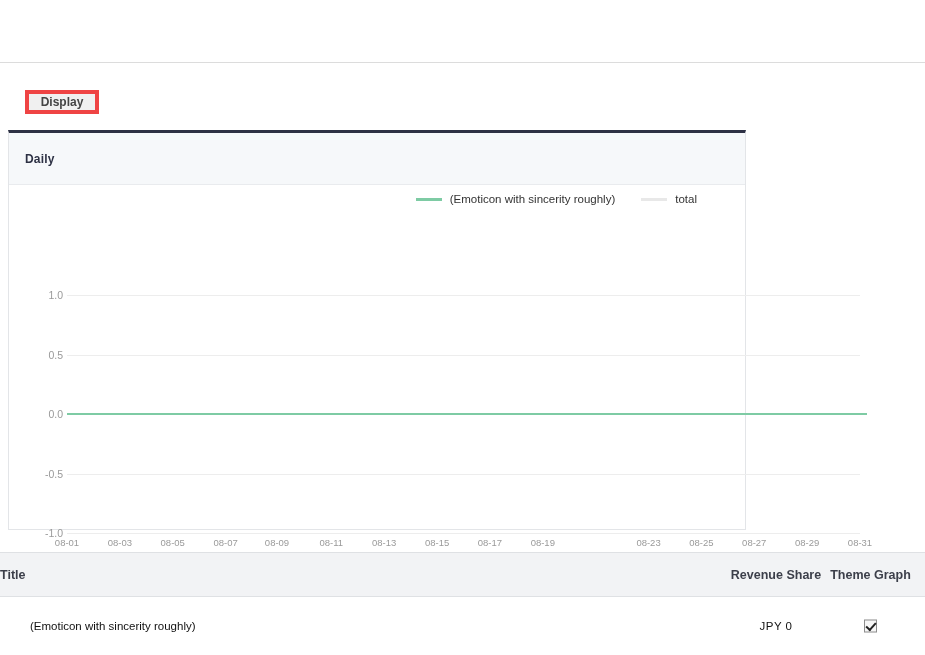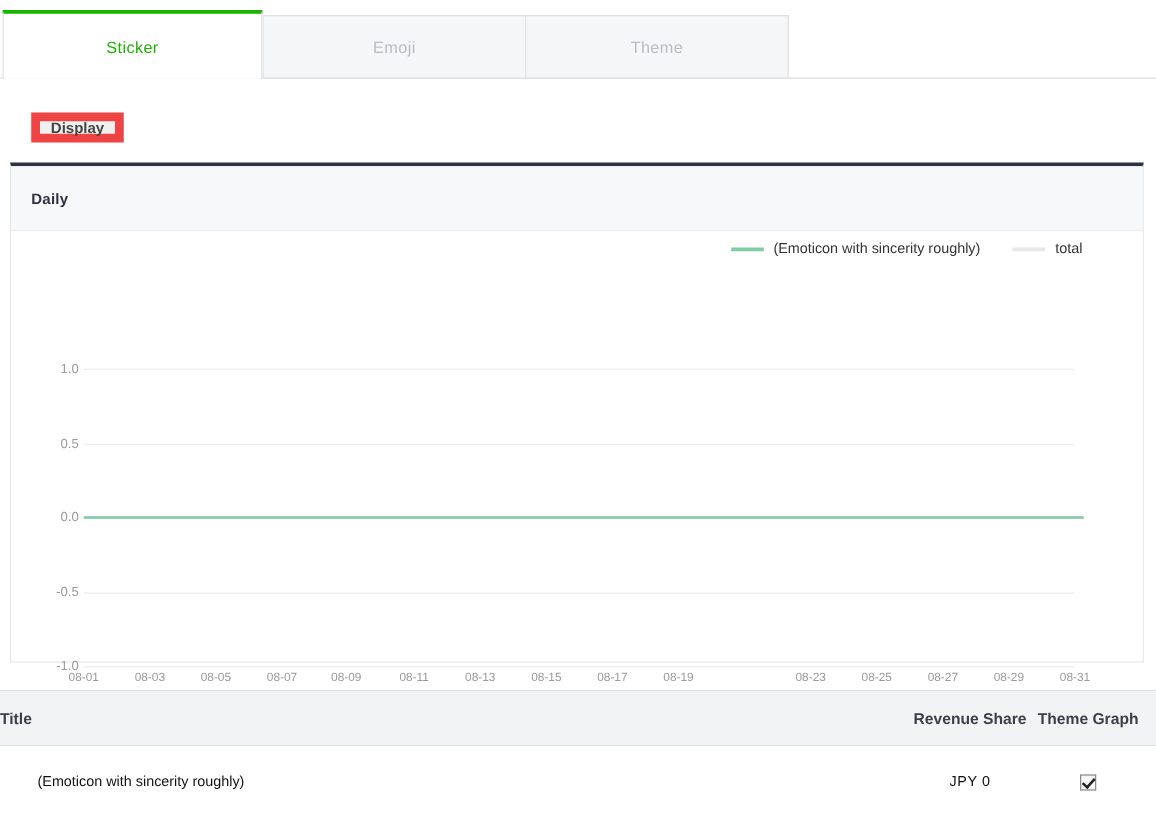--- a/index.html
+++ b/index.html
@@ -57,29 +57,29 @@
     padding-left: 5px;
   }
   .month-select .caret {
     position: absolute; right: 6px; top: 50%; transform: translateY(-50%);
     font-size: 9px; color: #333; line-height: 1;
   }
   .display-btn {
     margin-left: 17px;
     width: 74px; height: 24px;
     background: #f0f0f0;
-    border: 7px solid #ef4444;
+    border: 4px solid #ef4444;
     font-size: 12px; font-weight: bold; color: #444;
     display: flex; align-items: center; justify-content: center;
     cursor: pointer;
   }
 
   
   .panel {
-    position: absolute; left: 8px; top: 130px; width: 907px; height: 400px;
+    position: absolute; left: 8px; top: 130px; width: 738px; height: 400px;
     border: 1px solid #e3e5e8;
     border-top: 3px solid #2d3144;
     background: #ffffff;
   }
   .panel-head {
     height: 52px; background: #f6f8fa;
     border-bottom: 1px solid #e9ebee;
     display: flex; align-items: center;
     padding-left: 16px;
     font-size: 12px; font-weight: bold; color: #2d3144;
@@ -147,31 +147,20 @@
     width: 4px; height: 8px;
     border: solid #222; border-width: 0 2px 2px 0;
     transform: rotate(42deg);
   }
 </style>
 </head>
 <body>
 
 <div id="app">
 
-  <div class="tabbar">
-    <div class="tab tab-active">
-      <span>Sticker</span>
-    </div>
-    <div class="tab tab-inactive tab-emoji">
-      <span>Emoji</span>
-    </div>
-    <div class="tab tab-inactive tab-theme">
-      <span>Theme</span>
-    </div>
-  </div>
   <div class="tabbar-underline"></div>
 
   <div class="controls">
     <div class="display-btn">
       <span>Display</span>
     </div>
   </div>
 
   <div class="panel">
     <div class="panel-head">

